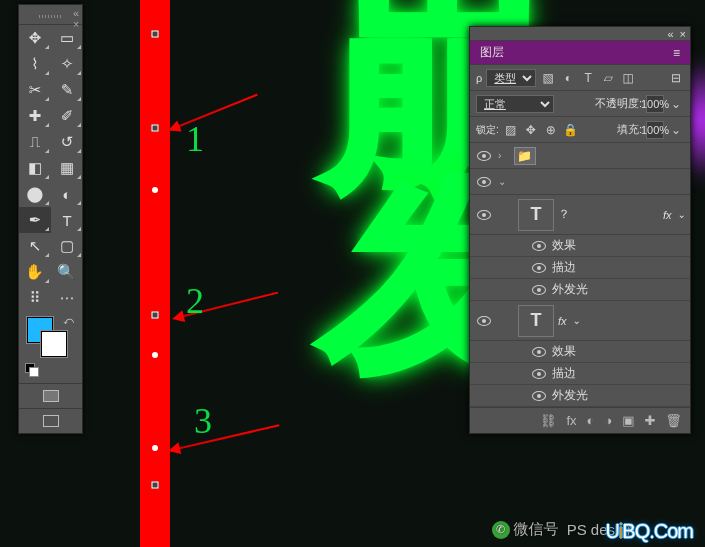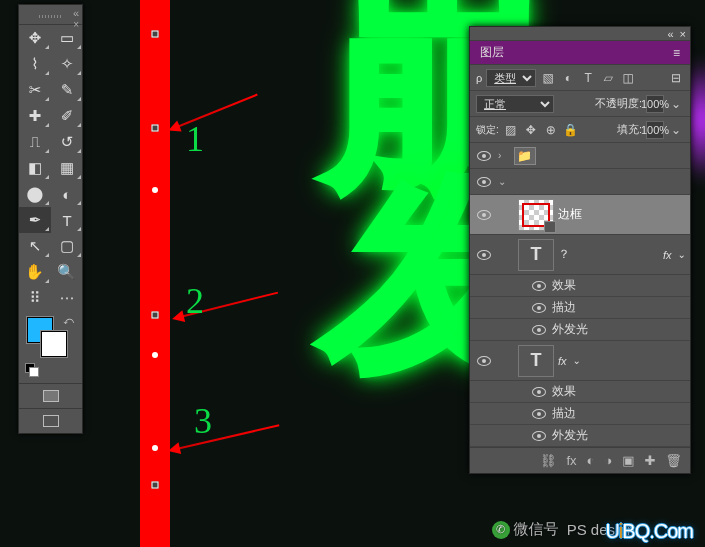--- a/index.html
+++ b/index.html
@@ -213,30 +213,20 @@
         <span class="lbl"></span>
       </div>
       <div class="layer small">
         <div class="vis">
             <span class="eye"></span>
           </div>
         <span class="arrow-toggle">⌄</span>
         <span class="lbl"></span>
       </div>
 
-      <div class="layer selected">
-        <div class="vis">
-            <span class="eye"></span>
-          </div>
-        <span style="width:16px"></span>
-        <div class="thumb checker t-badge">
-            <div class="red-rect"></div>
-          </div>
-        <span class="lbl">边框</span>
-      </div>
 
       <div class="layer">
         <div class="vis">
             <span class="eye"></span>
           </div>
         <span style="width:16px"></span>
         <div class="t-icon">T</div>
         <span class="lbl">？</span>
         <span class="fx">fx</span>
         <span class="chev">⌄</span>

